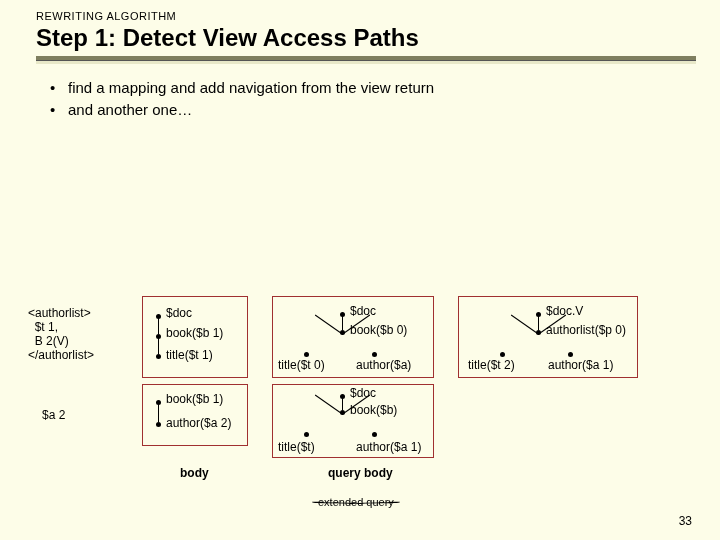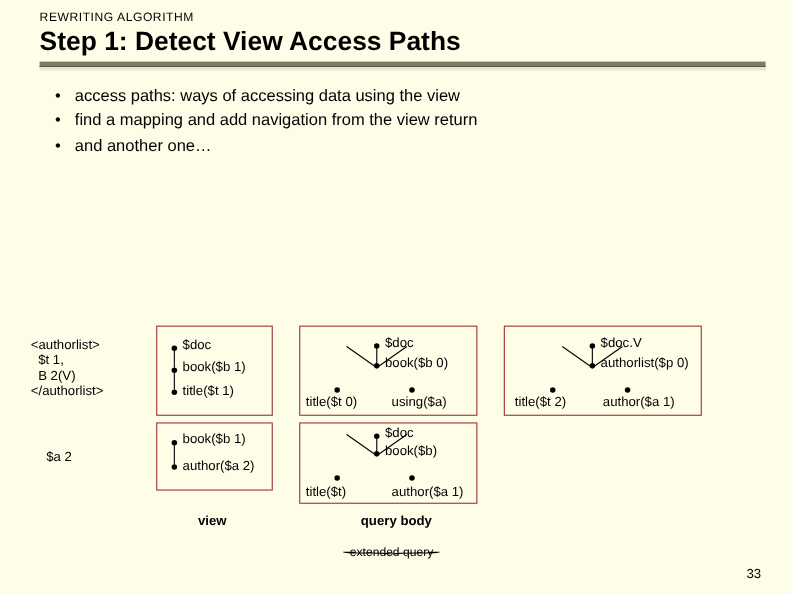--- a/index.html
+++ b/index.html
@@ -100,21 +100,20 @@
 </style>
 </head>
 <body>
 
 <div class="kicker">REWRITING ALGORITHM</div>
 <div class="title">Step 1: Detect View Access Paths</div>
 <div class="rule1"></div>
 <div class="rule2"></div>
 
 <ul class="bullets">
-  <li>access paths: ways of accessing data using the view</li>
   <li>find a mapping and add navigation from the view return</li>
   <li>and another one…</li>
 </ul>
 
 <div class="stage">
 
   <div class="lbl" style="left:0;top:10px;white-space:pre">&lt;authorlist&gt;
   $t 1,
   B 2(V)
 &lt;/authorlist&gt;</div>
@@ -144,21 +143,21 @@
   <div class="dot" style="left:312px;top:16px"></div>
   <div class="lbl" style="left:322px;top:8px">$doc</div>
   <div class="seg" style="left:314px;top:20px;width:1px;height:14px"></div>
   <div class="dot" style="left:312px;top:34px"></div>
   <div class="lbl" style="left:322px;top:27px">book($b 0)</div>
   <div class="seg" style="left:281px;top:38px;width:34px;height:1px;transform:rotate(35deg);transform-origin:right center"></div>
   <div class="seg" style="left:314px;top:38px;width:34px;height:1px;transform:rotate(-35deg);transform-origin:left center"></div>
   <div class="dot" style="left:276px;top:56px"></div>
   <div class="dot" style="left:344px;top:56px"></div>
   <div class="lbl" style="left:250px;top:62px">title($t 0)</div>
-  <div class="lbl" style="left:328px;top:62px">using($a)</div>
+  <div class="lbl" style="left:328px;top:62px">author($a)</div>
 
   <div class="lbl" style="left:322px;top:90px">$doc</div>
   <div class="dot" style="left:312px;top:98px"></div>
   <div class="seg" style="left:314px;top:102px;width:1px;height:12px"></div>
   <div class="dot" style="left:312px;top:114px"></div>
   <div class="lbl" style="left:322px;top:107px">book($b)</div>
   <div class="seg" style="left:281px;top:118px;width:34px;height:1px;transform:rotate(35deg);transform-origin:right center"></div>
   <div class="seg" style="left:314px;top:118px;width:34px;height:1px;transform:rotate(-35deg);transform-origin:left center"></div>
   <div class="dot" style="left:276px;top:136px"></div>
   <div class="dot" style="left:344px;top:136px"></div>
@@ -170,19 +169,19 @@
   <div class="seg" style="left:510px;top:20px;width:1px;height:14px"></div>
   <div class="dot" style="left:508px;top:34px"></div>
   <div class="lbl" style="left:518px;top:27px">authorlist($p 0)</div>
   <div class="seg" style="left:477px;top:38px;width:34px;height:1px;transform:rotate(35deg);transform-origin:right center"></div>
   <div class="seg" style="left:510px;top:38px;width:34px;height:1px;transform:rotate(-35deg);transform-origin:left center"></div>
   <div class="dot" style="left:472px;top:56px"></div>
   <div class="dot" style="left:540px;top:56px"></div>
   <div class="lbl" style="left:440px;top:62px">title($t 2)</div>
   <div class="lbl" style="left:520px;top:62px">author($a 1)</div>
 
-  <div class="cap" style="left:152px;top:170px">view</div>
+  <div class="cap" style="left:152px;top:170px">body</div>
   <div class="cap" style="left:300px;top:170px">query body</div>
   <div class="brace" style="left:316px;top:178px">⏟</div>
   <div class="cap" style="left:290px;top:200px;font-weight:normal;font-size:11px">extended query</div>
 </div>
 
 <div class="slide-num">33</div>
 
 </body></html>

